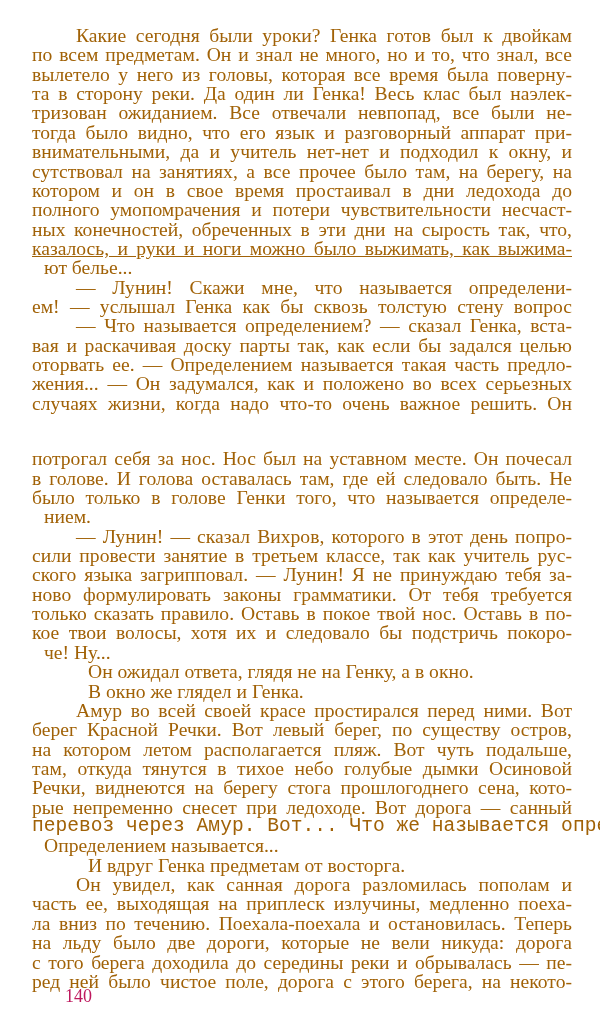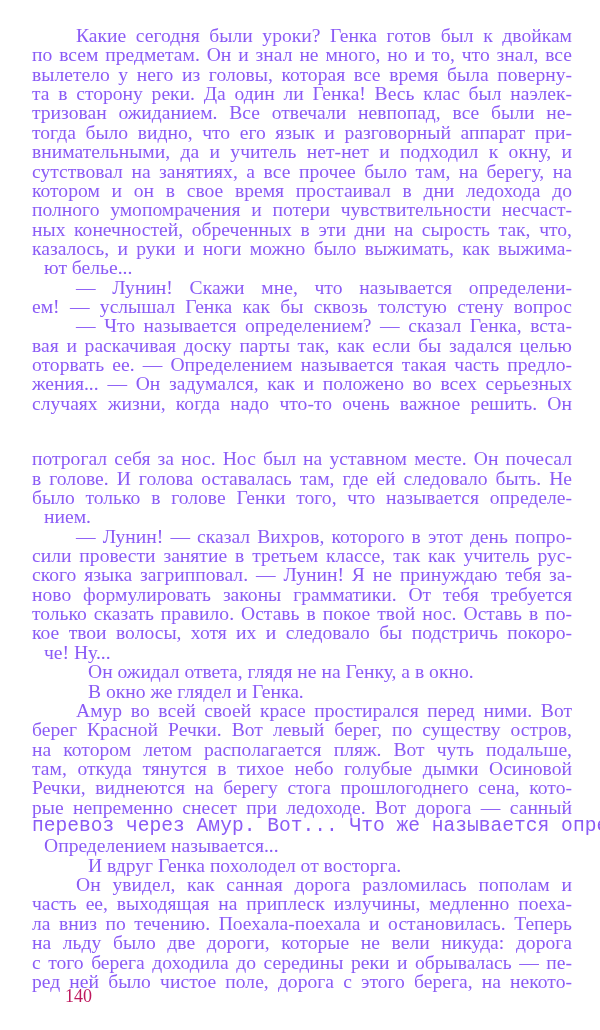--- a/index.html
+++ b/index.html
@@ -1,20 +1,20 @@
 <!DOCTYPE html>
 <html><head>
 <meta charset="utf-8">
 <style>
   html, body { margin: 0; padding: 0; background: #ffffff; }
   body { width: 600px; height: 1030px; position: relative; overflow: hidden; }
   .page {
     position: absolute; left: 32px; top: 26px; width: 540px;
     font-family: "Liberation Serif", "DejaVu Serif", serif;
-    font-size: 19.6px; line-height: 23.6px; color: #8b5cf6;
+    font-size: 19.6px; line-height: 23.6px; color: #a16207;
   }
   .line { display: block; height: 23.6px; white-space: nowrap; text-align: justify; text-align-last: justify; }
   .line.last { text-align-last: left; margin-left: 12px; }
   .line.indent { padding-left: 44px; }
   .page-number {
     position: absolute; left: 65px; top: 986px;
     font-family: "Liberation Serif", "DejaVu Serif", serif;
     font-size: 18px; color: #be185d;
   }
 </style>
@@ -26,21 +26,21 @@
     <span class="line" style="height: 19.3673px; line-height: 19.3673px;">по всем предметам. Он и знал не много, но и то, что знал, все</span>
     <span class="line" style="height: 19.3673px; line-height: 19.3673px;">вылетело у него из головы, которая все время была поверну-</span>
     <span class="line" style="height: 19.3673px; line-height: 19.3673px;">та в сторону реки. Да один ли Генка! Весь клас был наэлек-</span>
     <span class="line" style="height: 19.3673px; line-height: 19.3673px;">тризован ожиданием. Все отвечали невпопад, все были не-</span>
     <span class="line" style="height: 19.3673px; line-height: 19.3673px;">тогда было видно, что его язык и разговорный аппарат при-</span>
     <span class="line" style="height: 19.3673px; line-height: 19.3673px;">внимательными, да и учитель нет-нет и подходил к окну, и</span>
     <span class="line" style="height: 19.3673px; line-height: 19.3673px;">сутствовал на занятиях, а все прочее было там, на берегу, на</span>
     <span class="line" style="height: 19.3673px; line-height: 19.3673px;">котором и он в свое время простаивал в дни ледохода до</span>
     <span class="line" style="height: 19.3673px; line-height: 19.3673px;">полного умопомрачения и потери чувствительности несчаст-</span>
     <span class="line" style="height: 19.3673px; line-height: 19.3673px;">ных конечностей, обреченных в эти дни на сырость так, что,</span>
-    <span class="line" style="height: 19.3673px; line-height: 19.3673px;">казалось, и руки и ноги можно было выжимать, как выжима-</span>
+    <span class="line" style="height: 19.3673px; line-height: 19.3673px; text-decoration: underline;">казалось, и руки и ноги можно было выжимать, как выжима-</span>
     <span class="line last" style="height: 19.3673px; line-height: 19.3673px;">ют белье...</span>
     <span class="line indent" style="height: 19.3673px; line-height: 19.3673px;">— Лунин! Скажи мне, что называется определени-</span>
     <span class="line" style="height: 19.3673px; line-height: 19.3673px;">ем! — услышал Генка как бы сквозь толстую стену вопрос</span>
     <span class="line indent" style="height: 19.3673px; line-height: 19.3673px;">— Что называется определением? — сказал Генка, вста-</span>
     <span class="line" style="height: 19.3673px; line-height: 19.3673px;">вая и раскачивая доску парты так, как если бы задался целью</span>
     <span class="line" style="height: 19.3673px; line-height: 19.3673px;">оторвать ее. — Определением называется такая часть предло-</span>
     <span class="line" style="height: 19.3673px; line-height: 19.3673px;">жения... — Он задумался, как и положено во всех серьезных</span>
     <span class="line" style="height: 19.3673px; line-height: 19.3673px;">случаях жизни, когда надо что-то очень важное решить. Он</span>
     <span class="line" style="height: 19.3673px; line-height: 19.3673px; margin-top: 36px;">потрогал себя за нос. Нос был на уставном месте. Он почесал</span>
     <span class="line" style="height: 19.3673px; line-height: 19.3673px;">в голове. И голова оставалась там, где ей следовало быть. Не</span>
@@ -56,21 +56,21 @@
     <span class="line indent last" style="height: 19.3673px; line-height: 19.3673px;">Он ожидал ответа, глядя не на Генку, а в окно.</span>
     <span class="line indent last" style="height: 19.3673px; line-height: 19.3673px;">В окно же глядел и Генка.</span>
     <span class="line indent" style="height: 19.3673px; line-height: 19.3673px;">Амур во всей своей красе простирался перед ними. Вот</span>
     <span class="line" style="height: 19.3673px; line-height: 19.3673px;">берег Красной Речки. Вот левый берег, по существу остров,</span>
     <span class="line" style="height: 19.3673px; line-height: 19.3673px;">на котором летом располагается пляж. Вот чуть подальше,</span>
     <span class="line" style="height: 19.3673px; line-height: 19.3673px;">там, откуда тянутся в тихое небо голубые дымки Осиновой</span>
     <span class="line" style="height: 19.3673px; line-height: 19.3673px;">Речки, виднеются на берегу стога прошлогоднего сена, кото-</span>
     <span class="line" style="height: 19.3673px; line-height: 19.3673px;">рые непременно снесет при ледоходе. Вот дорога — санный</span>
     <span class="line" style="height: 19.3673px; line-height: 19.3673px; font-family: Liberation Mono, monospace;">перевоз через Амур. Вот... Что же называется определением?</span>
     <span class="line last" style="height: 19.3673px; line-height: 19.3673px;">Определением называется...</span>
-    <span class="line indent last" style="height: 19.3673px; line-height: 19.3673px;">И вдруг Генка похолодел от восторга.</span>
+    <span class="line indent last" style="height: 19.3673px; line-height: 19.3673px;">И вдруг Генка предметам от восторга.</span>
     <span class="line indent" style="height: 19.3673px; line-height: 19.3673px;">Он увидел, как санная дорога разломилась пополам и</span>
     <span class="line" style="height: 19.3673px; line-height: 19.3673px;">часть ее, выходящая на приплеск излучины, медленно поеха-</span>
     <span class="line" style="height: 19.3673px; line-height: 19.3673px;">ла вниз по течению. Поехала-поехала и остановилась. Теперь</span>
     <span class="line" style="height: 19.3673px; line-height: 19.3673px;">на льду было две дороги, которые не вели никуда: дорога</span>
     <span class="line" style="height: 19.3673px; line-height: 19.3673px;">с того берега доходила до середины реки и обрывалась — пе-</span>
     <span class="line" style="height: 19.3673px; line-height: 19.3673px;">ред ней было чистое поле, дорога с этого берега, на некото-</span>
   </div>
 <div class="page-number">140</div>
 
 </body></html>

